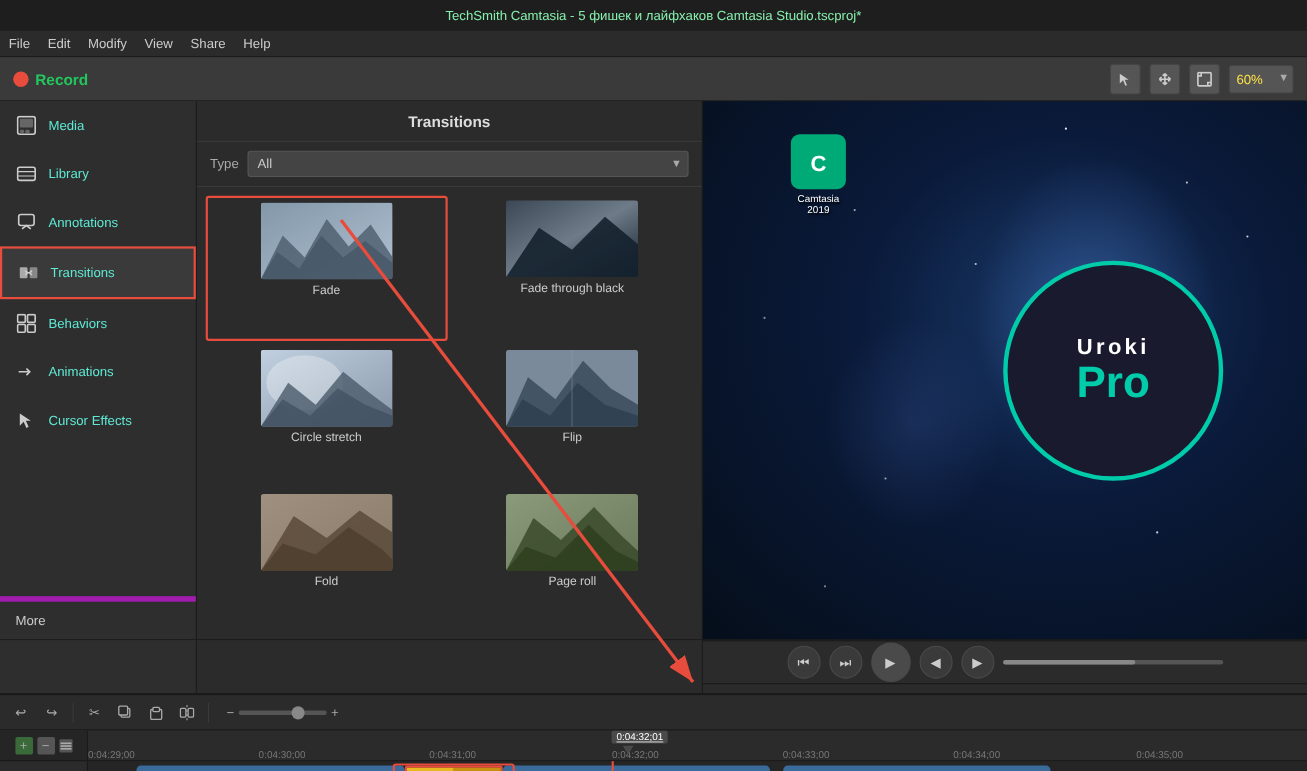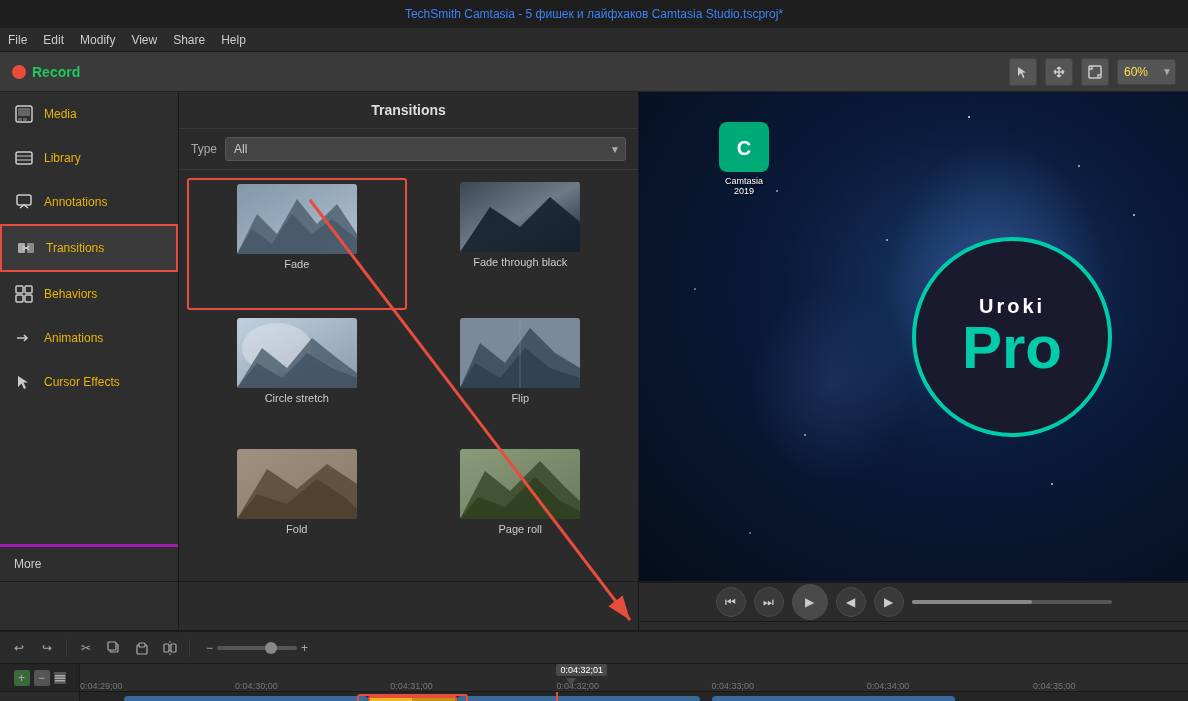--- a/index.html
+++ b/index.html
@@ -5,21 +5,21 @@
     * { margin: 0; padding: 0; box-sizing: border-box; }
     body { width: 1188px; height: 701px; overflow: hidden; font-family: 'Segoe UI', Arial, sans-serif; background: #2b2b2b; color: #ccc; font-size: 12px; }
 
     
     .title-bar {
       height: 28px;
       background: #1e1e1e;
       display: flex;
       align-items: center;
       justify-content: center;
-      color: #3b82f6;
+      color: #86efac;
       font-size: 12px;
       position: relative;
     }
 
     
     .menu-bar {
       height: 24px;
       background: #2b2b2b;
       display: flex;
       align-items: center;
@@ -115,21 +115,21 @@
       border-right: 1px solid #1a1a1a;
       display: flex;
       flex-direction: column;
     }
     .sidebar-item {
       display: flex;
       align-items: center;
       gap: 10px;
       padding: 12px 14px;
       cursor: pointer;
-      color: #eab308;
+      color: #5eead4;
       font-size: 12px;
     }
     .sidebar-item.transitions-active {
       background: #3a3a3a;
       border: 2px solid #e74c3c;
       box-sizing: border-box;
     }
     .sidebar-icon {
       width: 20px;
       height: 20px;
@@ -137,21 +137,21 @@
       align-items: center;
       justify-content: center;
       font-size: 16px;
     }
     .sidebar-more {
       margin-top: auto;
       padding: 10px 14px;
       cursor: pointer;
       color: #ccc;
       font-size: 12px;
-      border-top: 3px solid #a21caf;
+      border-top: 5px solid #a21caf;
     }
 
     
     .transitions-panel {
       width: 460px;
       background: #2b2b2b;
       border-right: 1px solid #1a1a1a;
       display: flex;
       flex-direction: column;
     }
@@ -314,21 +314,21 @@
       align-items: center;
       justify-content: center;
     }
     .uroki-text-top {
       font-size: 20px;
       color: white;
       font-weight: bold;
       letter-spacing: 3px;
     }
     .uroki-text-bottom {
-      font-size: 60px;
+      font-size: 40px;
       color: #00ccaa;
       font-weight: 900;
       line-height: 1;
     }
 
     
     .transport-bar {
       height: 40px;
       background: #2b2b2b;
       display: flex;
@@ -944,21 +944,21 @@
       <div class="track-label-item">
         
         
       </div>
     </div>
 
     <div class="track-content">
 
       <div class="timeline-ruler">
 
-        <div style="position:absolute;top:0;left:43%;z-index:10;">
+        <div style="position:absolute;top:0;left:43%;z-index:10;text-decoration:underline;">
           <div style="background:#4a4a4a;color:#fff;font-size:9px;padding:1px 4px;border-radius:2px;white-space:nowrap;margin-bottom:2px;">0:04:32;01</div>
           <div style="width:0;height:0;border-left:5px solid transparent;border-right:5px solid transparent;border-top:8px solid #4a4a4a;margin-left:10px;"></div>
         </div>
 
         <div class="ruler-mark" style="left:0%;">
           <div class="ruler-tick"></div>
           <span>0:04:29;00</span>
         </div>
         <div class="ruler-mark" style="left:14%;">
           <div class="ruler-tick"></div>

